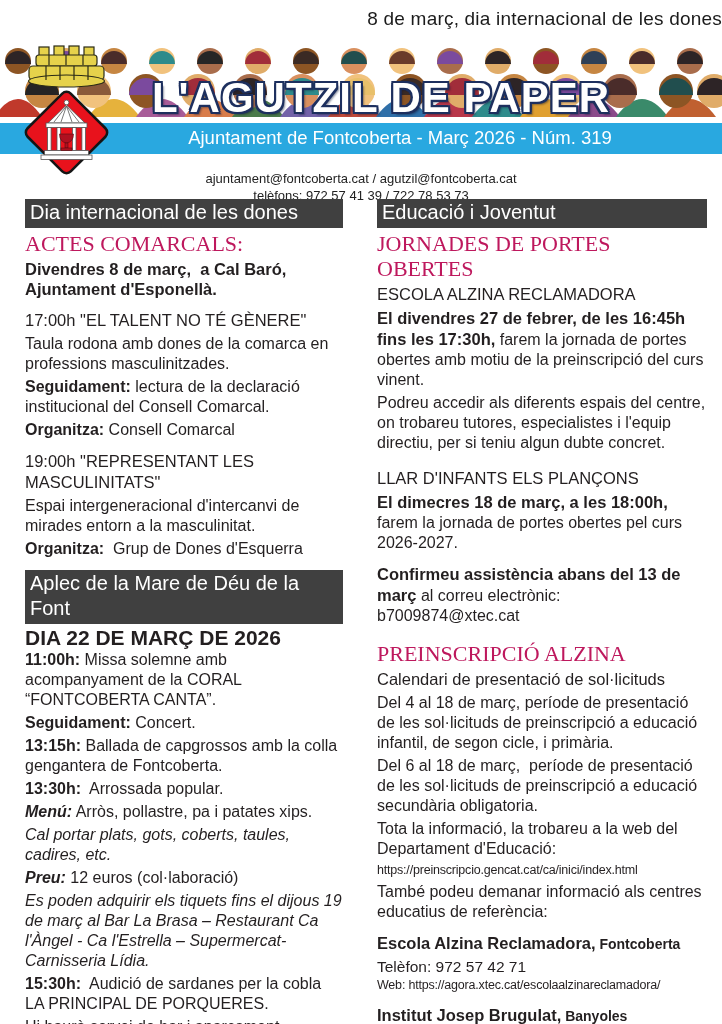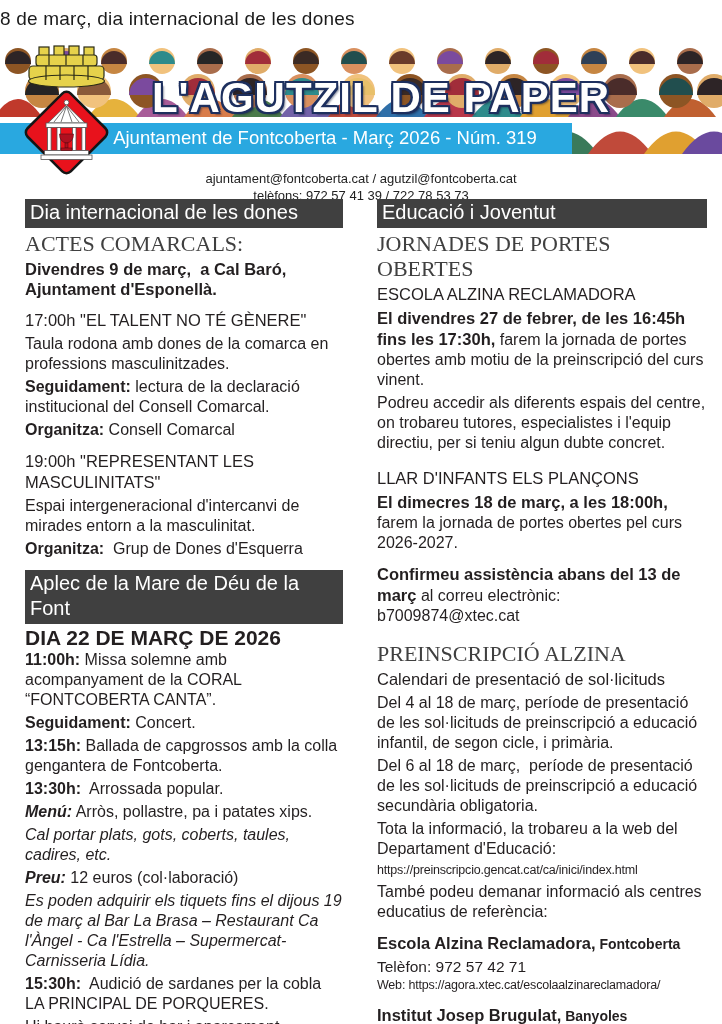--- a/index.html
+++ b/index.html
@@ -1,43 +1,43 @@
 <!DOCTYPE html>
 <html><head>
 <meta charset="utf-8">
 <style>
   *{box-sizing:border-box;margin:0;padding:0}
   html,body{background:#fff}
   body{width:722px;height:1024px;position:relative;overflow:hidden;
        font-family:"Liberation Sans",sans-serif;color:#231f20}
 
-  .top-heading{position:absolute;top:8px;left:0;width:100%;text-align:left;
+  .top-heading{position:absolute;top:8px;left:0;width:100%;text-align:right;
        font-size:19px;color:#1b1b1b;letter-spacing:.2px;z-index:4}
 
   .banner{position:absolute;top:33px;left:0;width:722px;height:121px;z-index:1}
   .crowd{position:absolute;top:0;left:0;z-index:1}
   .main-title{position:absolute;top:41px;left:0;width:100%;padding-left:40px;
        text-align:center;z-index:3;font-size:42px;font-weight:bold;letter-spacing:1px;color:#fff;
        text-shadow:-2px -2px 0 #1d2f5e,2px -2px 0 #1d2f5e,-2px 2px 0 #1d2f5e,2px 2px 0 #1d2f5e,
        -2px 0 0 #1d2f5e,2px 0 0 #1d2f5e,0 -2px 0 #1d2f5e,0 2px 0 #1d2f5e,3px 3px 2px rgba(10,20,50,.45)}
-  .subtitle-bar{position:absolute;top:90px;left:0;width:572px;height:31px;background:#29a8e0;z-index:2;
+  .subtitle-bar{position:absolute;top:90px;left:0;width:722px;height:31px;background:#29a8e0;z-index:2;
        color:#fff;font-size:18.5px;line-height:30px;text-align:center;padding-left:78px}
 
   .logo{position:absolute;top:44px;left:16px;z-index:5}
 
   .contact{position:absolute;top:171px;left:0;width:100%;text-align:center;
        font-size:13px;line-height:16.5px;color:#222;z-index:4}
 
   .columns{position:absolute;top:199px;left:25px;width:682px;display:flex;gap:34px;z-index:4}
   .col-l{width:318px}
   .col-r{width:330px}
 
   .sec-bar{background:#404040;color:#fff;font-size:20px;line-height:25px;
        padding:1px 5px 3px;margin-bottom:3px}
-  .serif-h{font-family:"Liberation Serif",serif;font-weight:normal;color:#404040;
+  .serif-h{font-family:"Liberation Serif",serif;font-weight:normal;color:#be185d;
        font-size:22px;line-height:25px;margin:2px 0 3px}
 
   p{font-size:16px;line-height:20px;margin:0 0 3px;white-space:pre-wrap}
   .b{font-weight:bold}
   .i{font-style:italic}
   .bi{font-weight:bold;font-style:italic}
   .lead{font-size:16.5px;font-weight:bold}
   .title-line{font-size:16.5px;font-weight:normal;line-height:21px}
   .date-h{font-size:21px;font-weight:bold;line-height:21px;margin:2px 0 2px}
   .sp{margin-top:11px}
@@ -253,21 +253,21 @@
 <div class="contact">
   <div>ajuntament@fontcoberta.cat / agutzil@fontcoberta.cat</div>
   <div>telèfons: 972 57 41 39 / 722 78 53 73</div>
 </div>
 
 <div class="columns">
 
   <div class="col-l">
     <div class="sec-bar">Dia internacional de les dones</div>
     <h2 class="serif-h">ACTES COMARCALS:</h2>
-    <p class="lead">Divendres 9 de març,  a Cal Baró, Ajuntament d'Esponellà.</p>
+    <p class="lead">Divendres 8 de març,  a Cal Baró, Ajuntament d'Esponellà.</p>
     <p class="title-line sp">17:00h "EL TALENT NO TÉ GÈNERE"</p>
     <p><span>Taula rodona amb dones de la comarca en professions masculinitzades.</span></p>
     <p><span class="b">Seguidament:</span><span> lectura de la declaració institucional del Consell Comarcal.</span></p>
     <p><span class="b">Organitza:</span><span> Consell Comarcal</span></p>
     <p class="title-line sp">19:00h "REPRESENTANT LES MASCULINITATS"</p>
     <p><span>Espai intergeneracional d'intercanvi de mirades entorn a la masculinitat.</span></p>
     <p><span class="b">Organitza:</span><span>  Grup de Dones d'Esquerra</span></p>
     <div class="sec-bar sp">Aplec de la Mare de Déu de la Font</div>
     <p class="date-h">DIA 22 DE MARÇ DE 2026</p>
     <p><span class="b">11:00h:</span><span> Missa solemne amb acompanyament de la CORAL “FONTCOBERTA CANTA”.</span></p>

